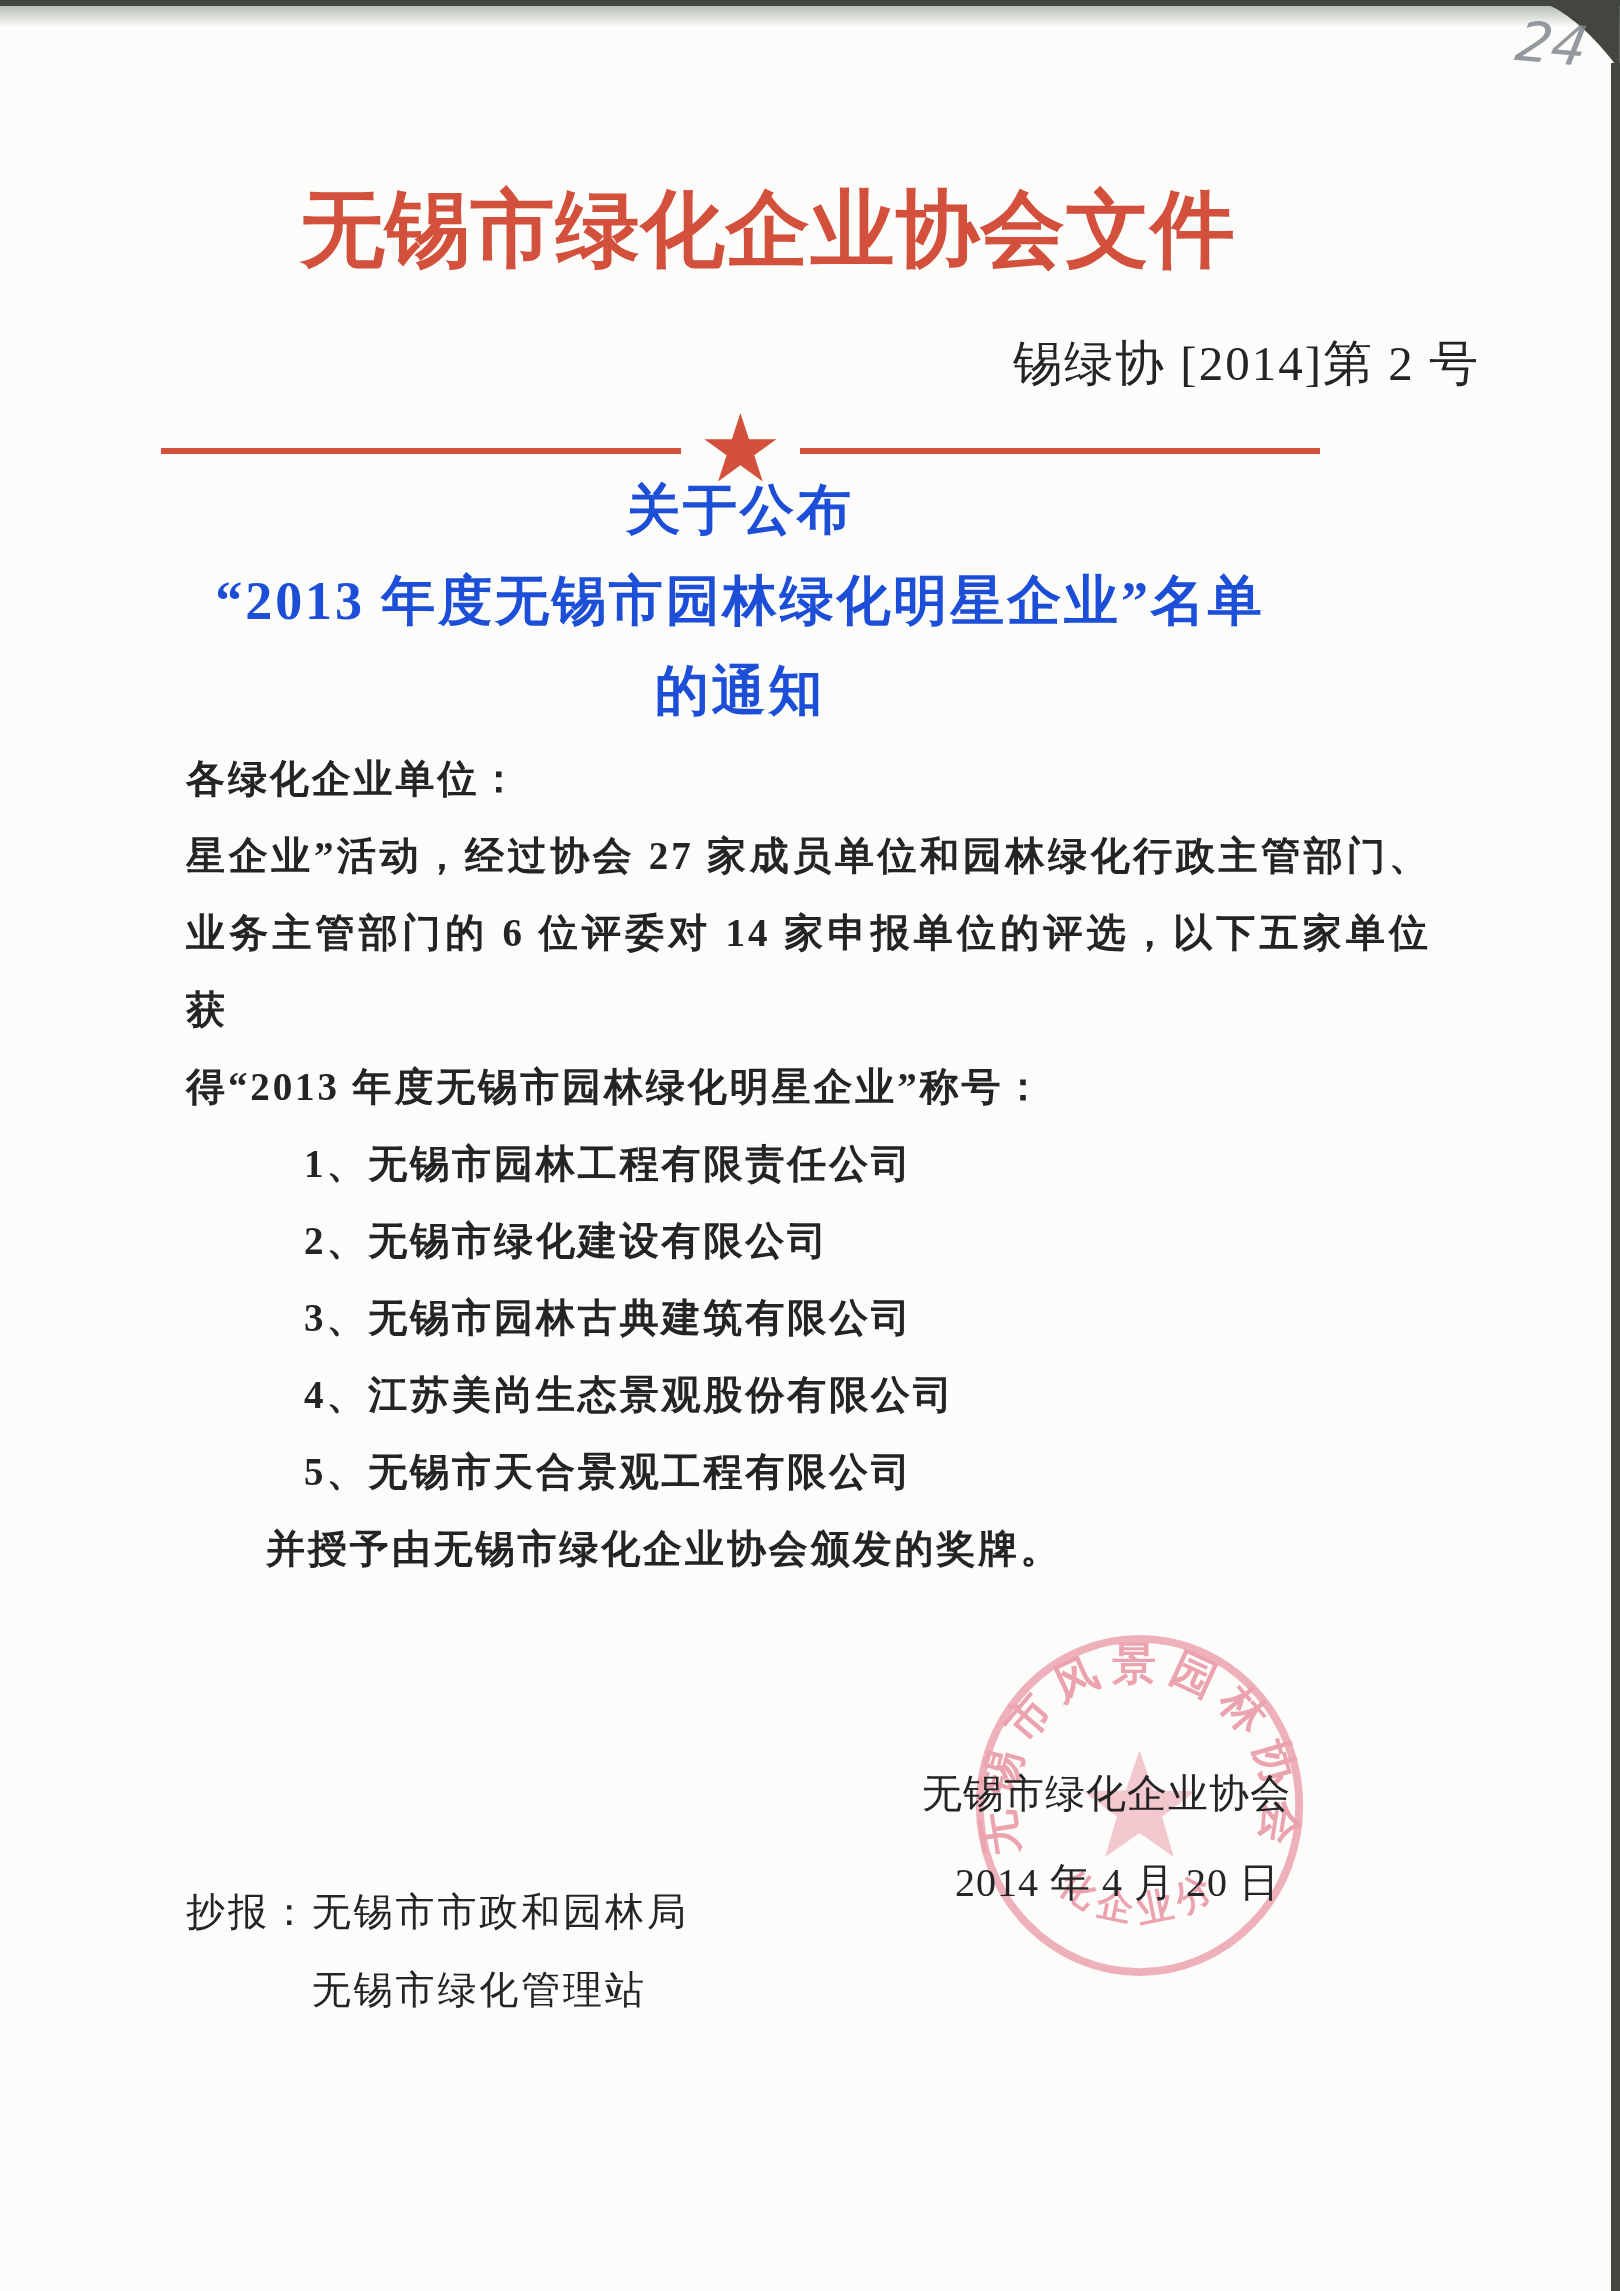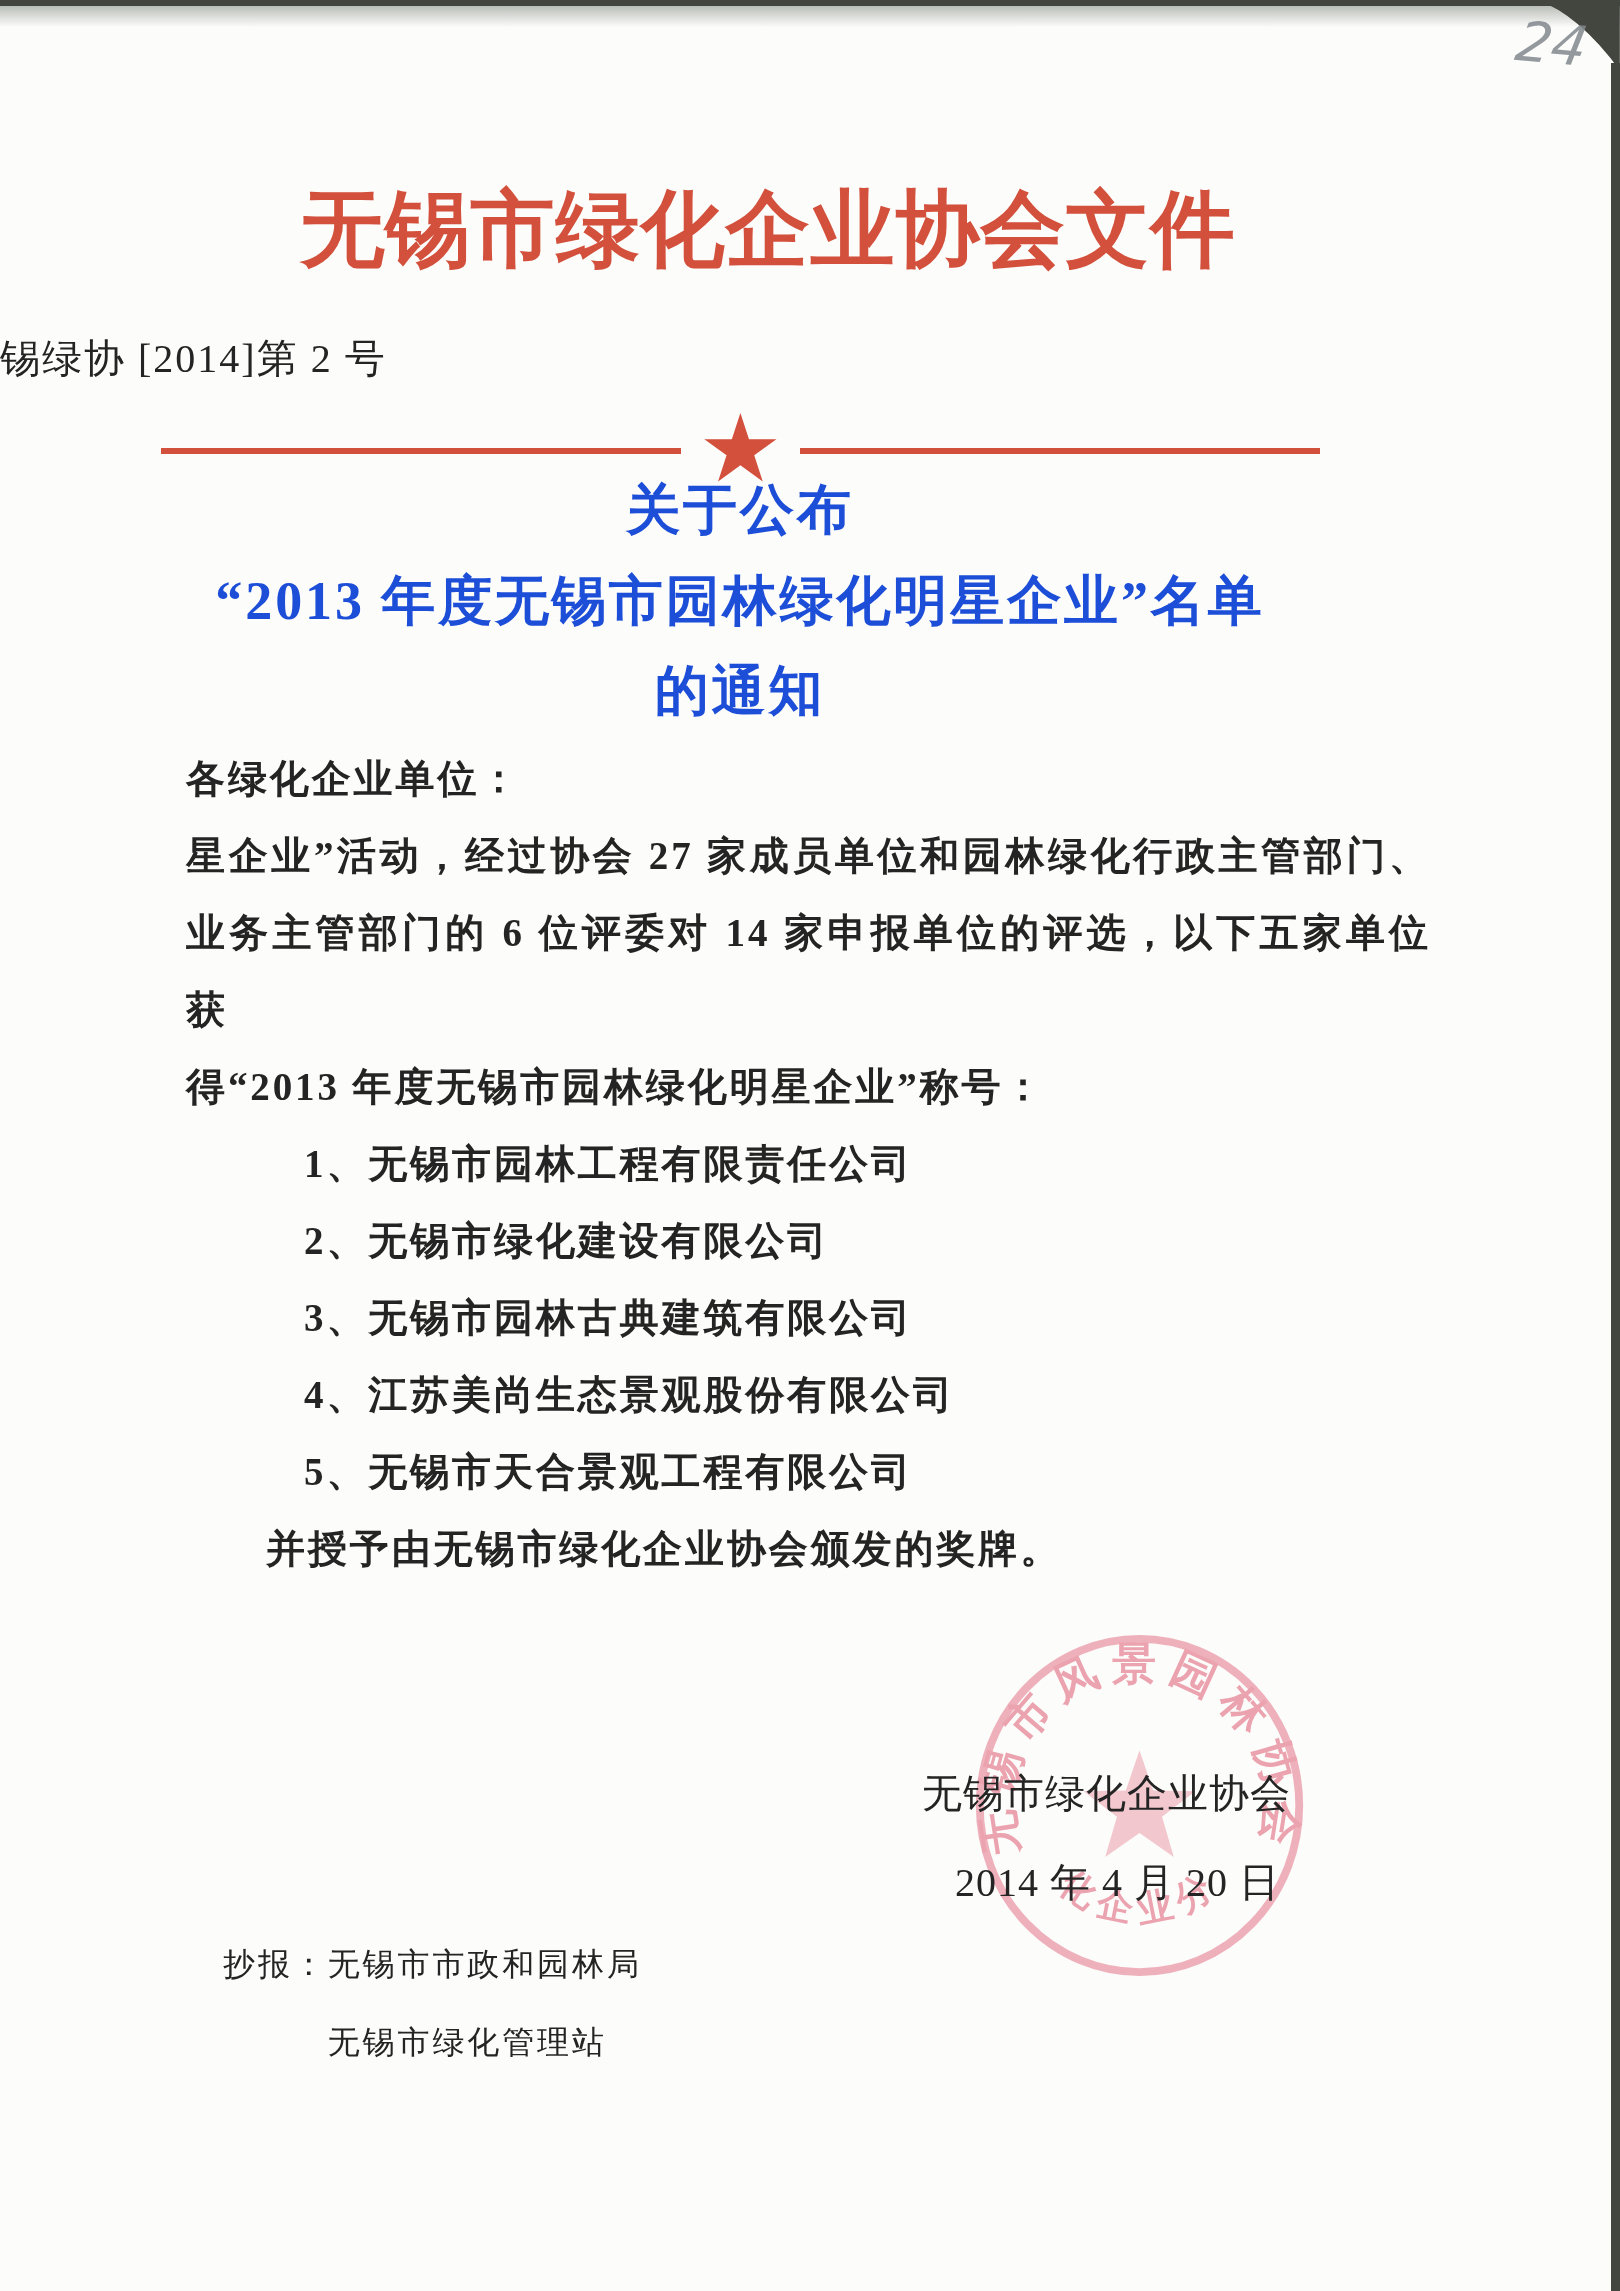--- a/index.html
+++ b/index.html
@@ -35,21 +35,21 @@
   .content{position:absolute;top:0;left:0;width:1480px;height:100%;}
   .org-title{
     position:absolute;top:173px;left:0;width:100%;
     margin:0;text-align:center;
     font-size:84px;font-weight:bold;letter-spacing:1px;
     color:var(--accent);
     padding-left:28px;
   }
   .doc-no{
     position:absolute;top:331px;left:0;width:100%;
-    text-align:left;font-size:40px;letter-spacing:2px;font-family:Liberation Serif, serif;
+    text-align:right;font-size:49px;letter-spacing:2px;font-family:Liberation Serif, serif;
   }
   .rule-row{
     position:absolute;top:407px;left:161px;width:1159px;height:88px;
     display:flex;align-items:center;
   }
   .rule{flex:1;height:6.9px;background:var(--accent);}
   .star{
     font-size:94px;line-height:0;color:var(--accent);
     margin:0 17.6px;transform:translateY(-2px);
     font-family:"DejaVu Sans",sans-serif;
@@ -84,22 +84,22 @@
     font-size:40px;letter-spacing:1px;z-index:2;
   }
   
   .stamp{position:absolute;top:1623px;left:968px;z-index:1;opacity:.9;}
   .stamp-ring-text{font-size:45px;letter-spacing:11px;font-weight:bold;
     fill:var(--stamp);font-family:"Liberation Serif",serif;}
   .stamp-bottom-text{font-size:37px;letter-spacing:9px;font-weight:bold;
     fill:var(--stamp);font-family:"Liberation Serif",serif;}
   
   .cc{
-    position:absolute;top:1925px;left:186px;
-    display:flex;font-size:32px;line-height:78px;letter-spacing:2.9px;margin-left:37px;
+    position:absolute;top:1873px;left:186px;
+    display:flex;font-size:39px;line-height:78px;letter-spacing:2.9px;
   }
   .cc-label{white-space:nowrap;}
   .cc-list div{white-space:nowrap;}
 </style>
 </head>
 <body>
 
 <div class="sheet">
 
   <div class="scan-top"></div>

